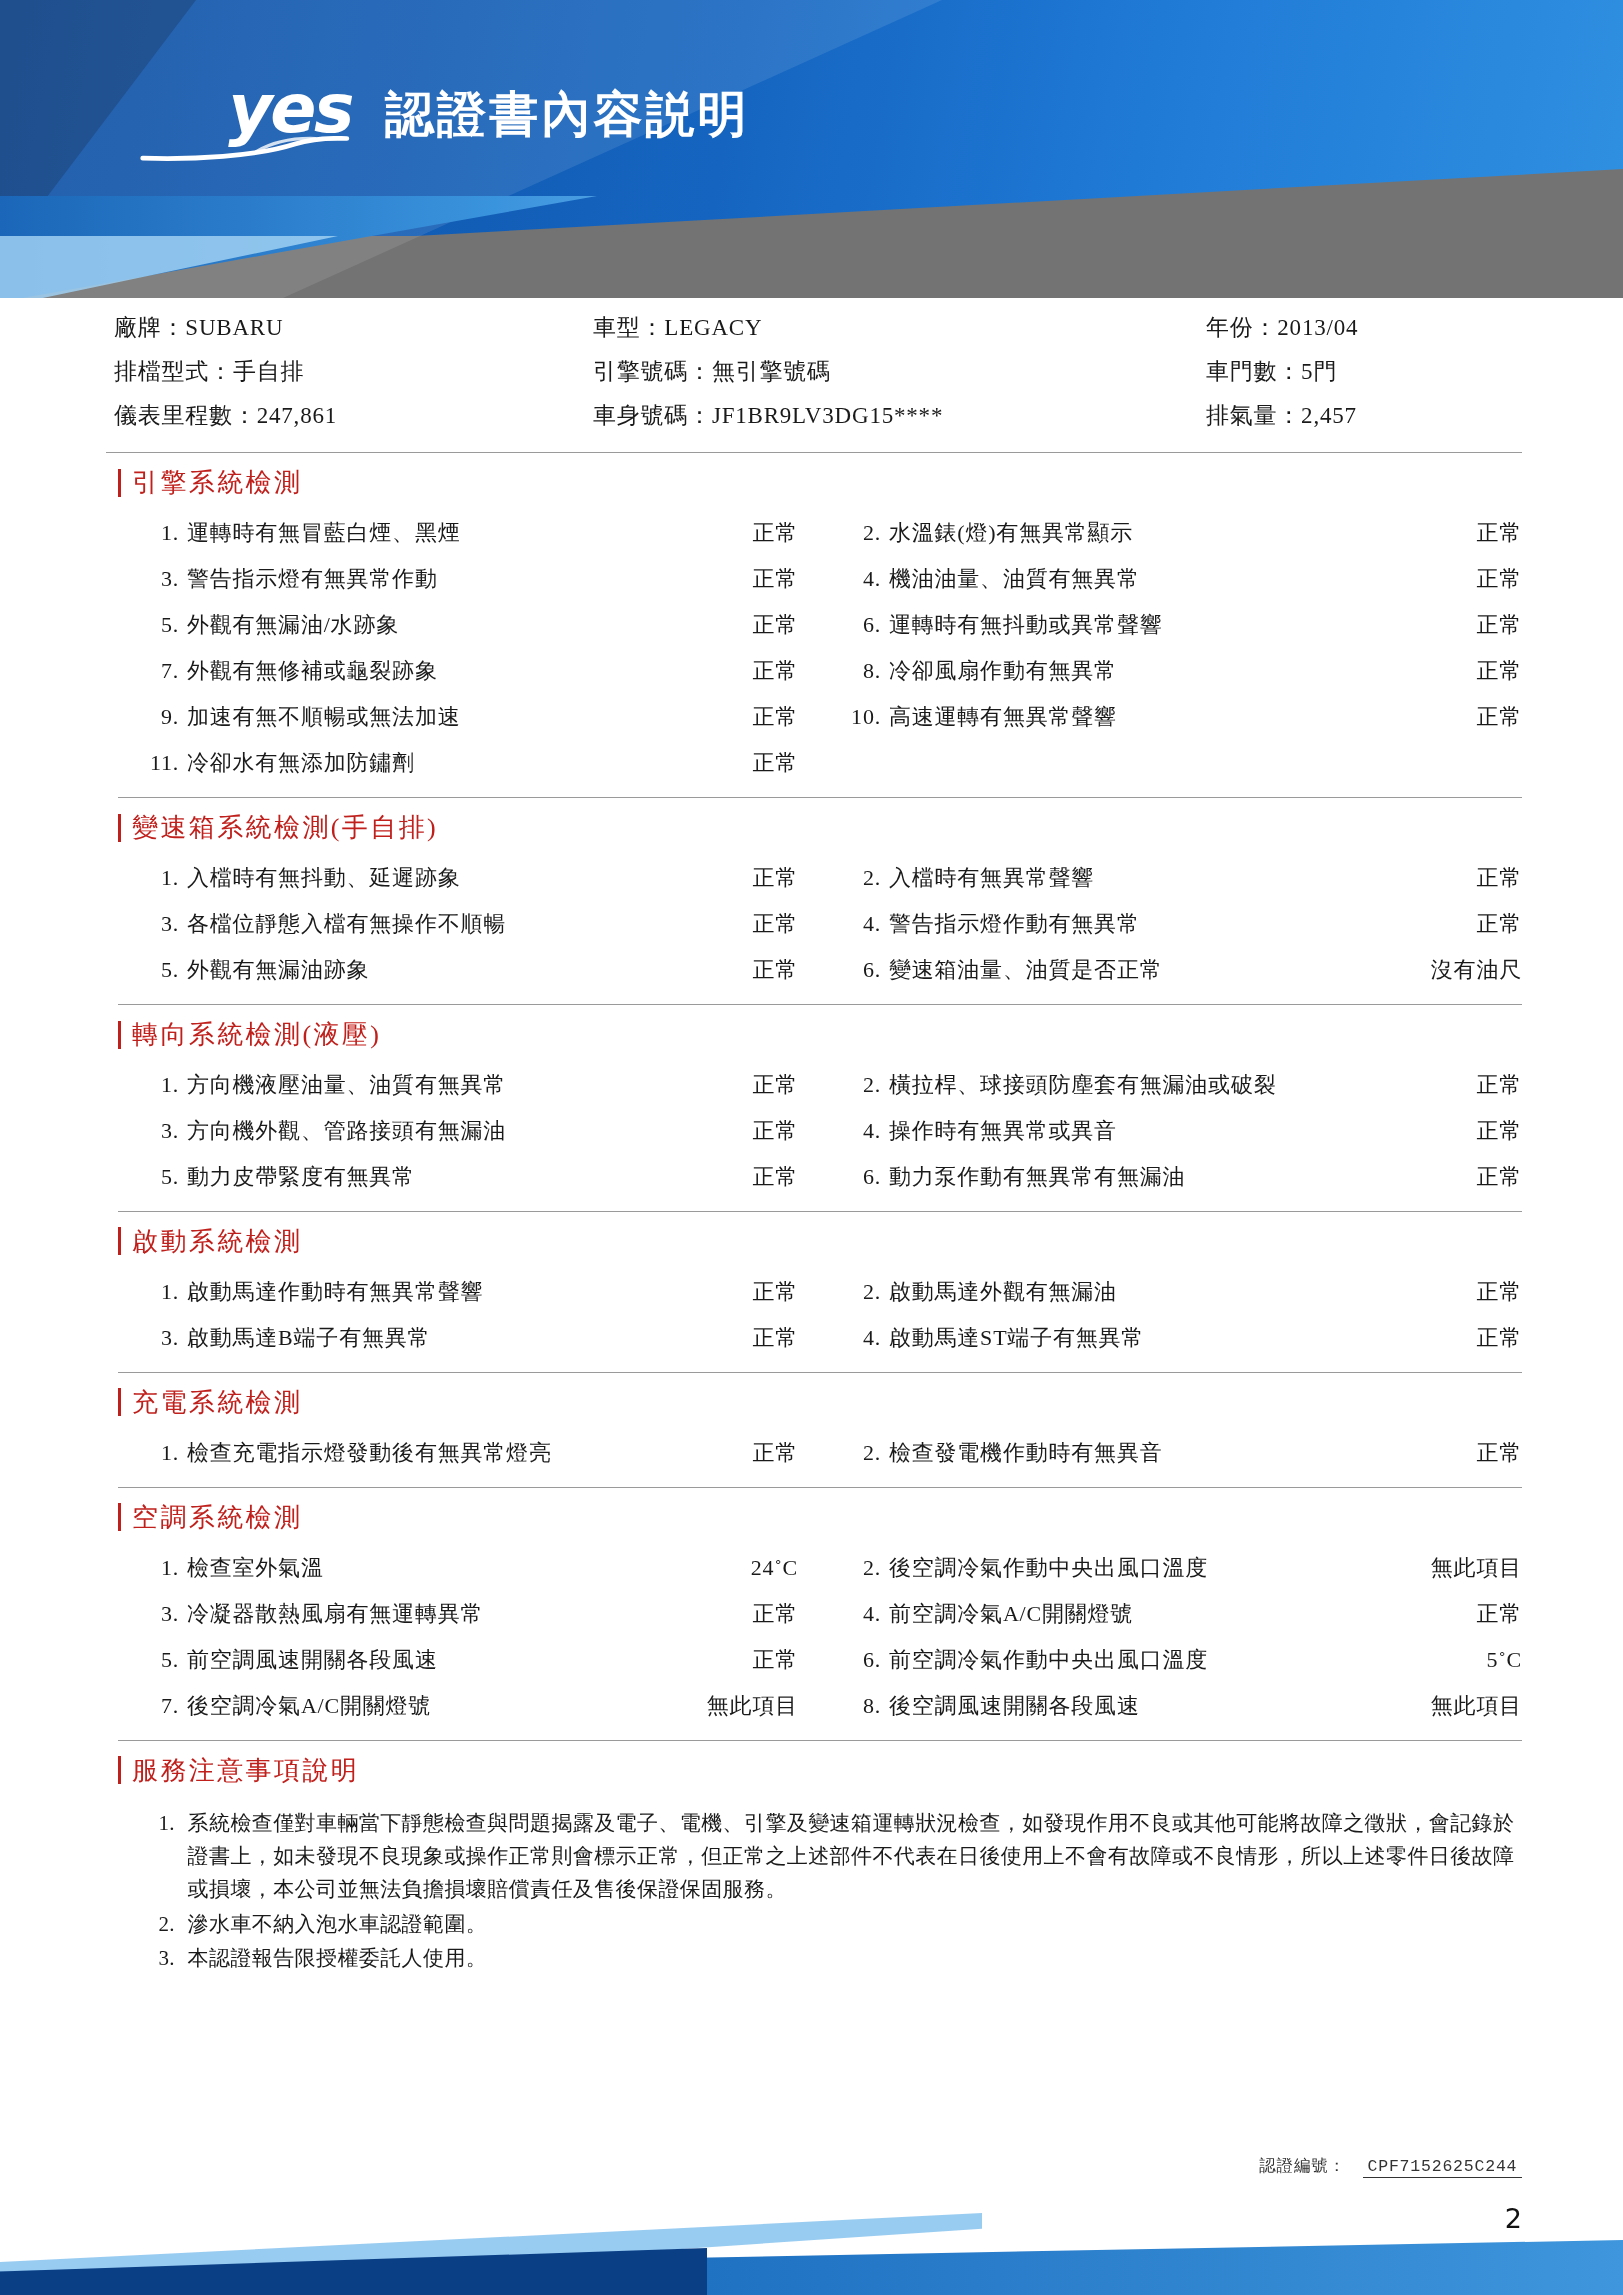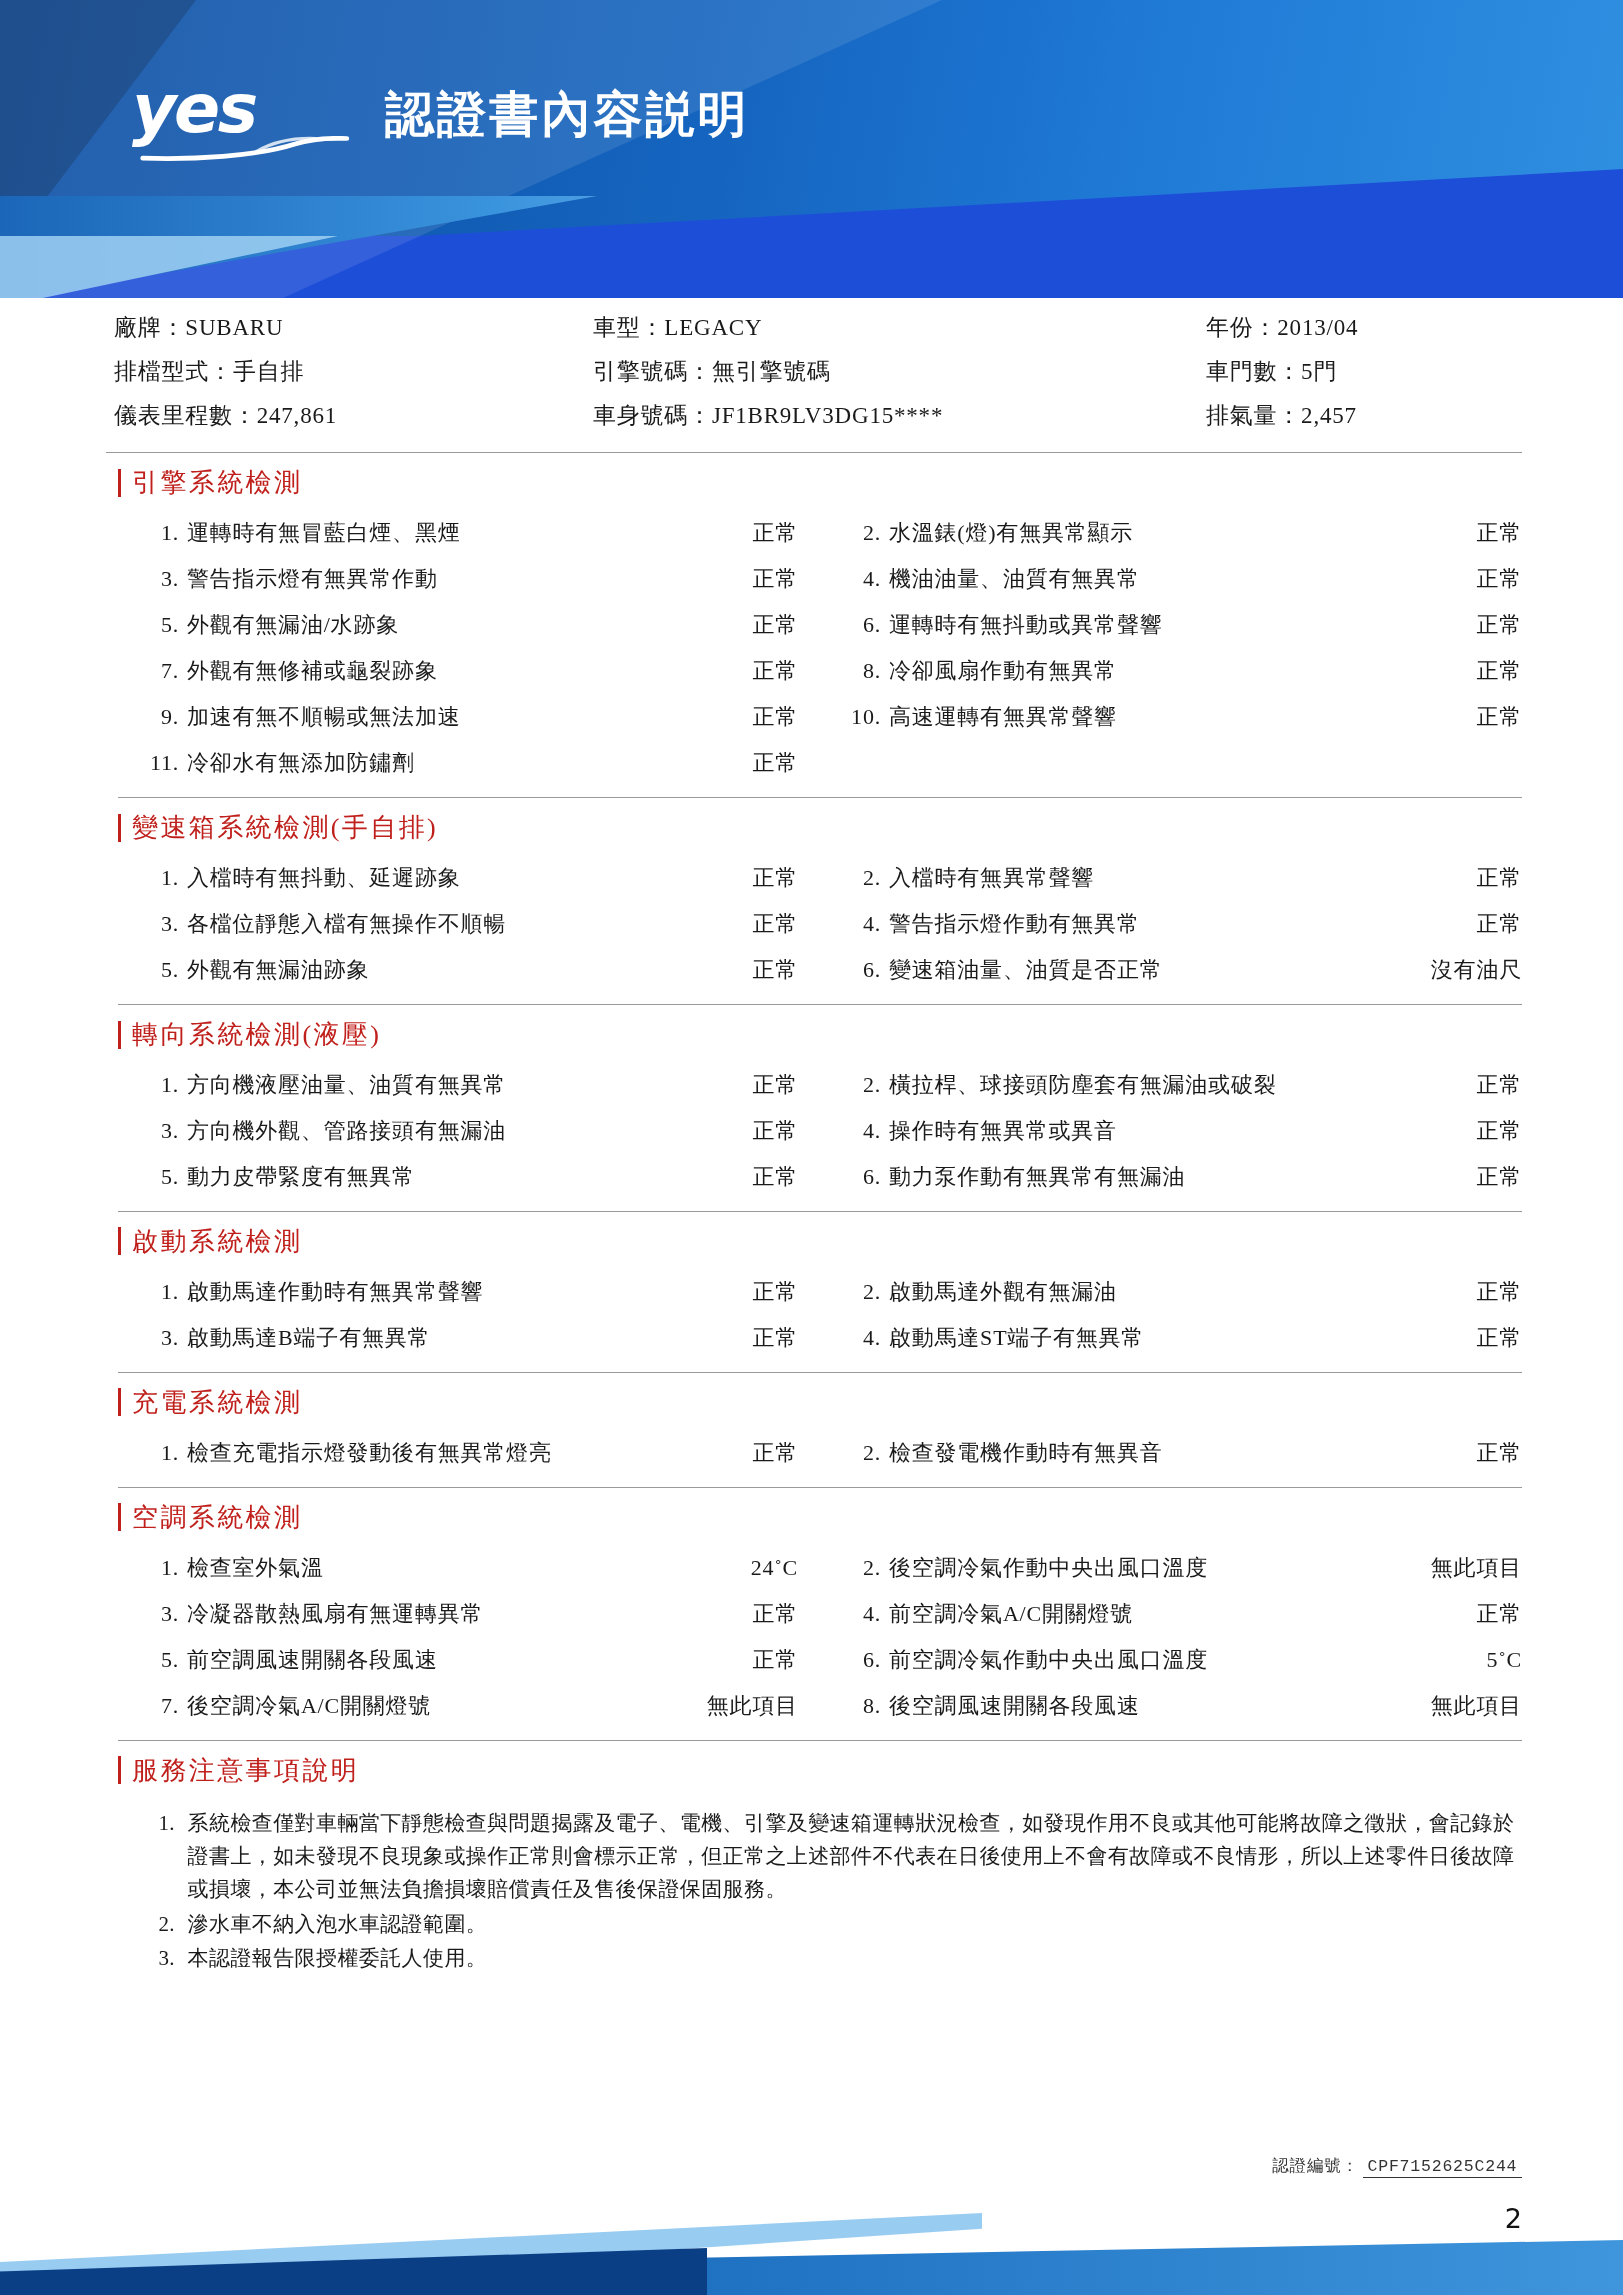--- a/index.html
+++ b/index.html
@@ -15,21 +15,22 @@
     position: relative;
     overflow: hidden;
   }
 
   
   .header {
     position: relative;
     width: 1623px;
     height: 298px;
     overflow: hidden;
-    background: #1d4ed8;
+    background: #737373;
+    text-align: right;
   }
   .hdr-band {
     position: absolute;
     left: 0; top: 0;
     width: 1623px;
     height: 236px;
     background: linear-gradient(100deg, #0b4da2 0%, #1565c0 45%, #1f7ad6 70%, #2f8fe0 100%);
     clip-path: polygon(0 0, 1623px 0, 1623px 169px, 0 259px);
   }
   .hdr-band2 {
@@ -197,21 +198,21 @@
     right: 101px;
     bottom: 118px;
     font-size: 16.5px;
     color: #333;
     letter-spacing: 0.8px;
   }
   .cert-no {
     font-family: "Liberation Mono", monospace;
     border-bottom: 0.8px solid #333;
     padding: 0 4.7px 0.8px 4.7px;
-    margin-left: 4px;
+    margin-left: 17px;
   }
   .page-num {
     position: absolute;
     right: 101px;
     bottom: 61px;
     font-size: 27px;
     font-family: "DejaVu Sans", sans-serif;
     color: #111;
   }
 

